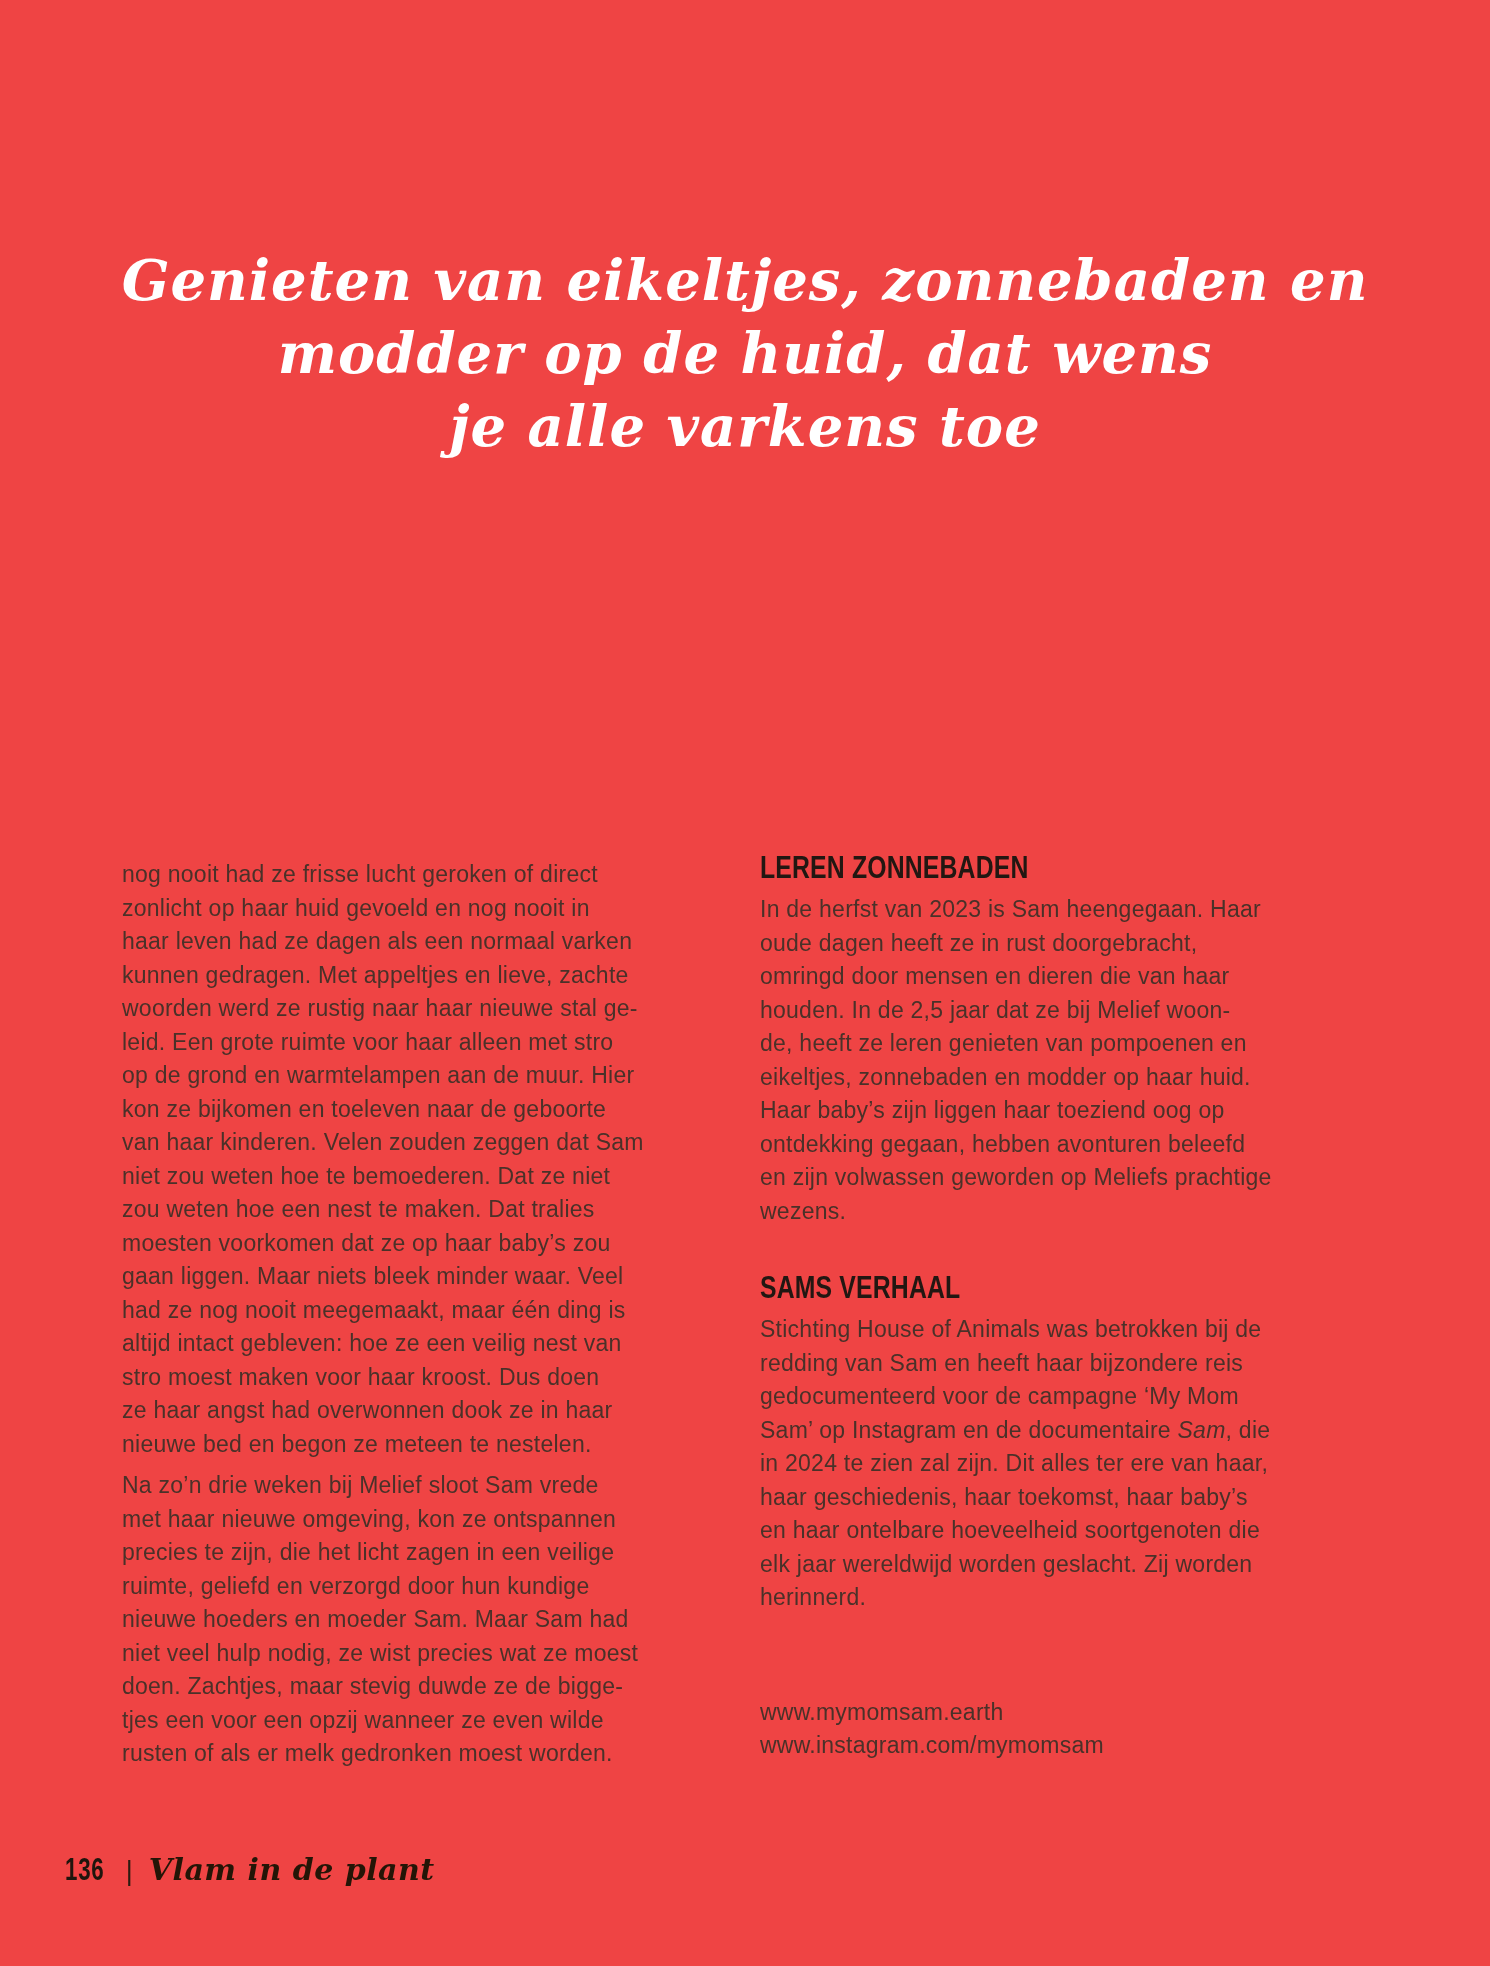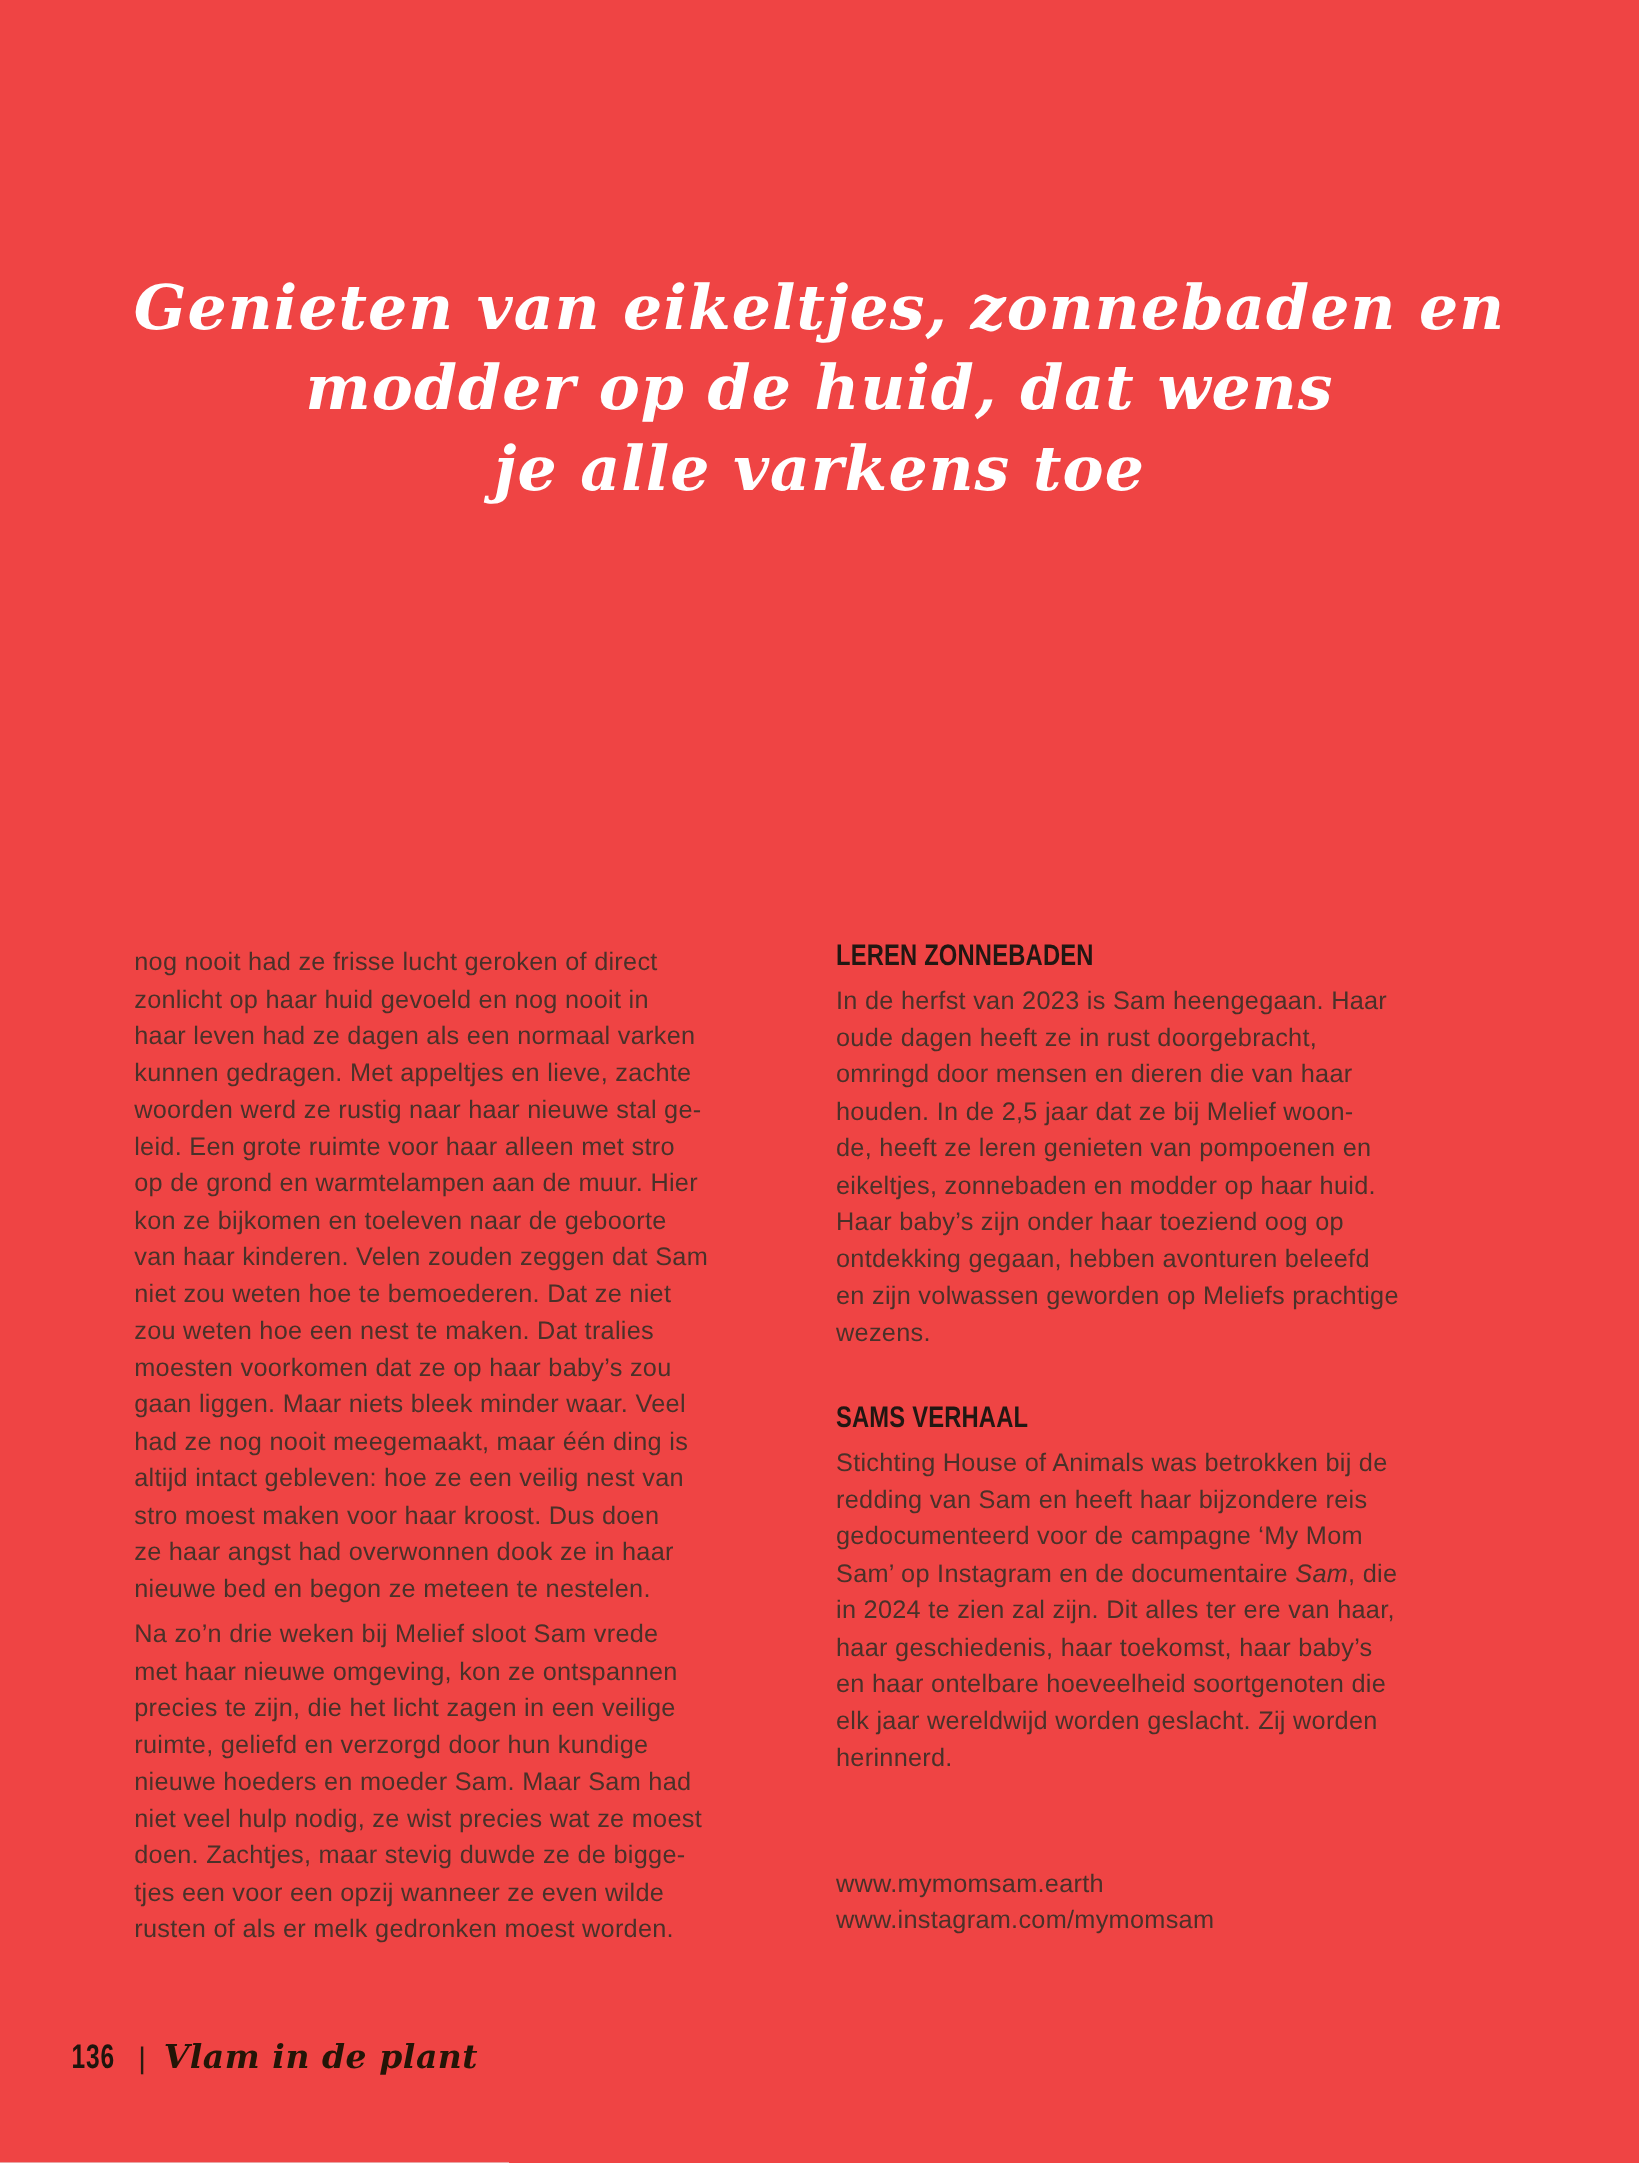--- a/index.html
+++ b/index.html
@@ -35,21 +35,21 @@
     letter-spacing:0.25px;
   }
   .col-left  { left:122px; top:858px; width:612px; }
   .col-right { left:760px; top:852px; width:590px; }
   .para + .para { margin-top:8px; }
   .line { white-space:nowrap; }
   .line em { font-style:italic; }
   .section + .section { margin-top:44px; }
   .section-heading {
     margin:0 0 9px 0;
-    font-size:27px;
+    font-size:31px;
     line-height:32px;
     font-weight:bold;
     color:#221712;
     letter-spacing:0.2px;
   }
   .section-heading .condensed {
     display:inline-block;
     transform:scaleX(0.8);
     transform-origin:left center;
     white-space:nowrap;
@@ -137,21 +137,21 @@
       <h2 class="section-heading">
         <span class="condensed">LEREN ZONNEBADEN</span>
       </h2>
       <div class="section-body">
           <div class="line">In de herfst van 2023 is Sam heengegaan. Haar</div>
           <div class="line">oude dagen heeft ze in rust doorgebracht,</div>
           <div class="line">omringd door mensen en dieren die van haar</div>
           <div class="line">houden. In de 2,5 jaar dat ze bij Melief woon-</div>
           <div class="line">de, heeft ze leren genieten van pompoenen en</div>
           <div class="line">eikeltjes, zonnebaden en modder op haar huid.</div>
-          <div class="line">Haar baby’s zijn onder haar toeziend oog op</div>
+          <div class="line">Haar baby’s zijn liggen haar toeziend oog op</div>
           <div class="line">ontdekking gegaan, hebben avonturen beleefd</div>
           <div class="line">en zijn volwassen geworden op Meliefs prachtige</div>
           <div class="line">wezens.</div>
         </div>
     </div>
 
     <div class="section">
       <h2 class="section-heading">
         <span class="condensed">SAMS VERHAAL</span>
       </h2>

